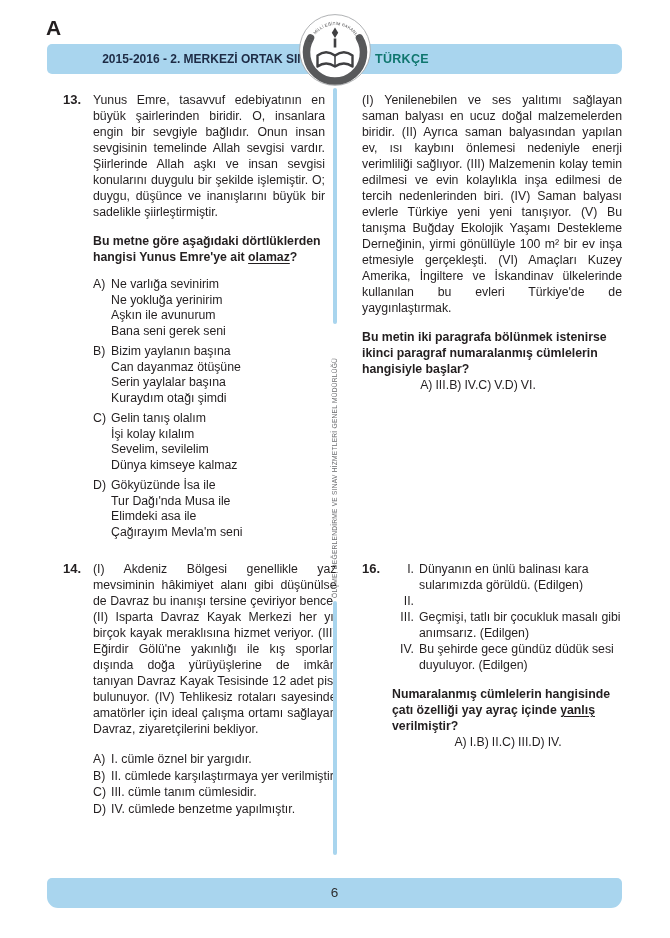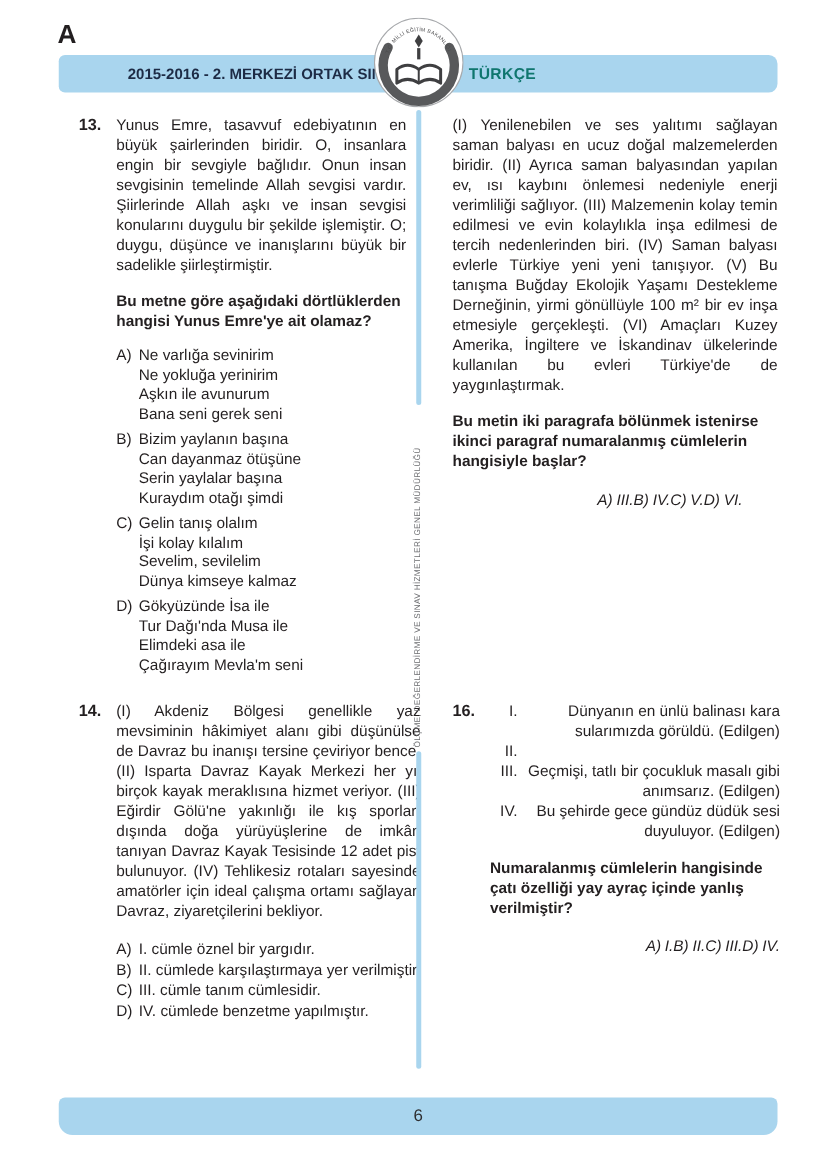--- a/index.html
+++ b/index.html
@@ -73,44 +73,42 @@
   .q-number {
     flex: none;
     width: 30px;
     font-size: 13px;
     font-weight: bold;
     line-height: 16px;
   }
   .q-body { flex: 1; font-size: 12.3px; line-height: 16px; }
   .passage { text-align: justify; }
   .prompt  { font-weight: bold; margin-top: 13px; text-align: left; }
-  .prompt .u { text-underline-offset: 2px; }
+  .prompt .u { text-decoration: underline; text-underline-offset: 2px; }
   
   .poem-options { margin-top: 12px; }
   .poem-option { display: flex; margin-bottom: 5px; line-height: 15.5px; }
   .opt-label { flex: none; width: 18px; }
   .opt-lines div { white-space: nowrap; }
   
   .line-options { margin-top: 14px; }
   .line-option { display: flex; line-height: 16.5px; white-space: nowrap; }
   
   .letter-row {
     display: flex;
-    justify-content: flex-end;
+    justify-content: center;
     width: 232px;
-    margin-top: 15px;
-    font-style: italic;
   }
   .letter-cell { white-space: nowrap; }
   .letter-cell .lc-label { margin-right: 3px; }
   
   .statements { }
   .statement { display: flex; line-height: 16px; }
   .stmt-num { flex: none; width: 22px; text-align: right; margin-right: 5px; }
-  .stmt-text { flex: 1; text-align: right; }
+  .stmt-text { flex: 1; }
   
   .divider-line {
     position: absolute;
     left: 333px;
     width: 4px;
     background: #a9d5ee;
     border-radius: 2px;
   }
   .divider-line-top { top: 88px; height: 236px; }
   .divider-line-bottom { top: 601px; height: 254px; }

